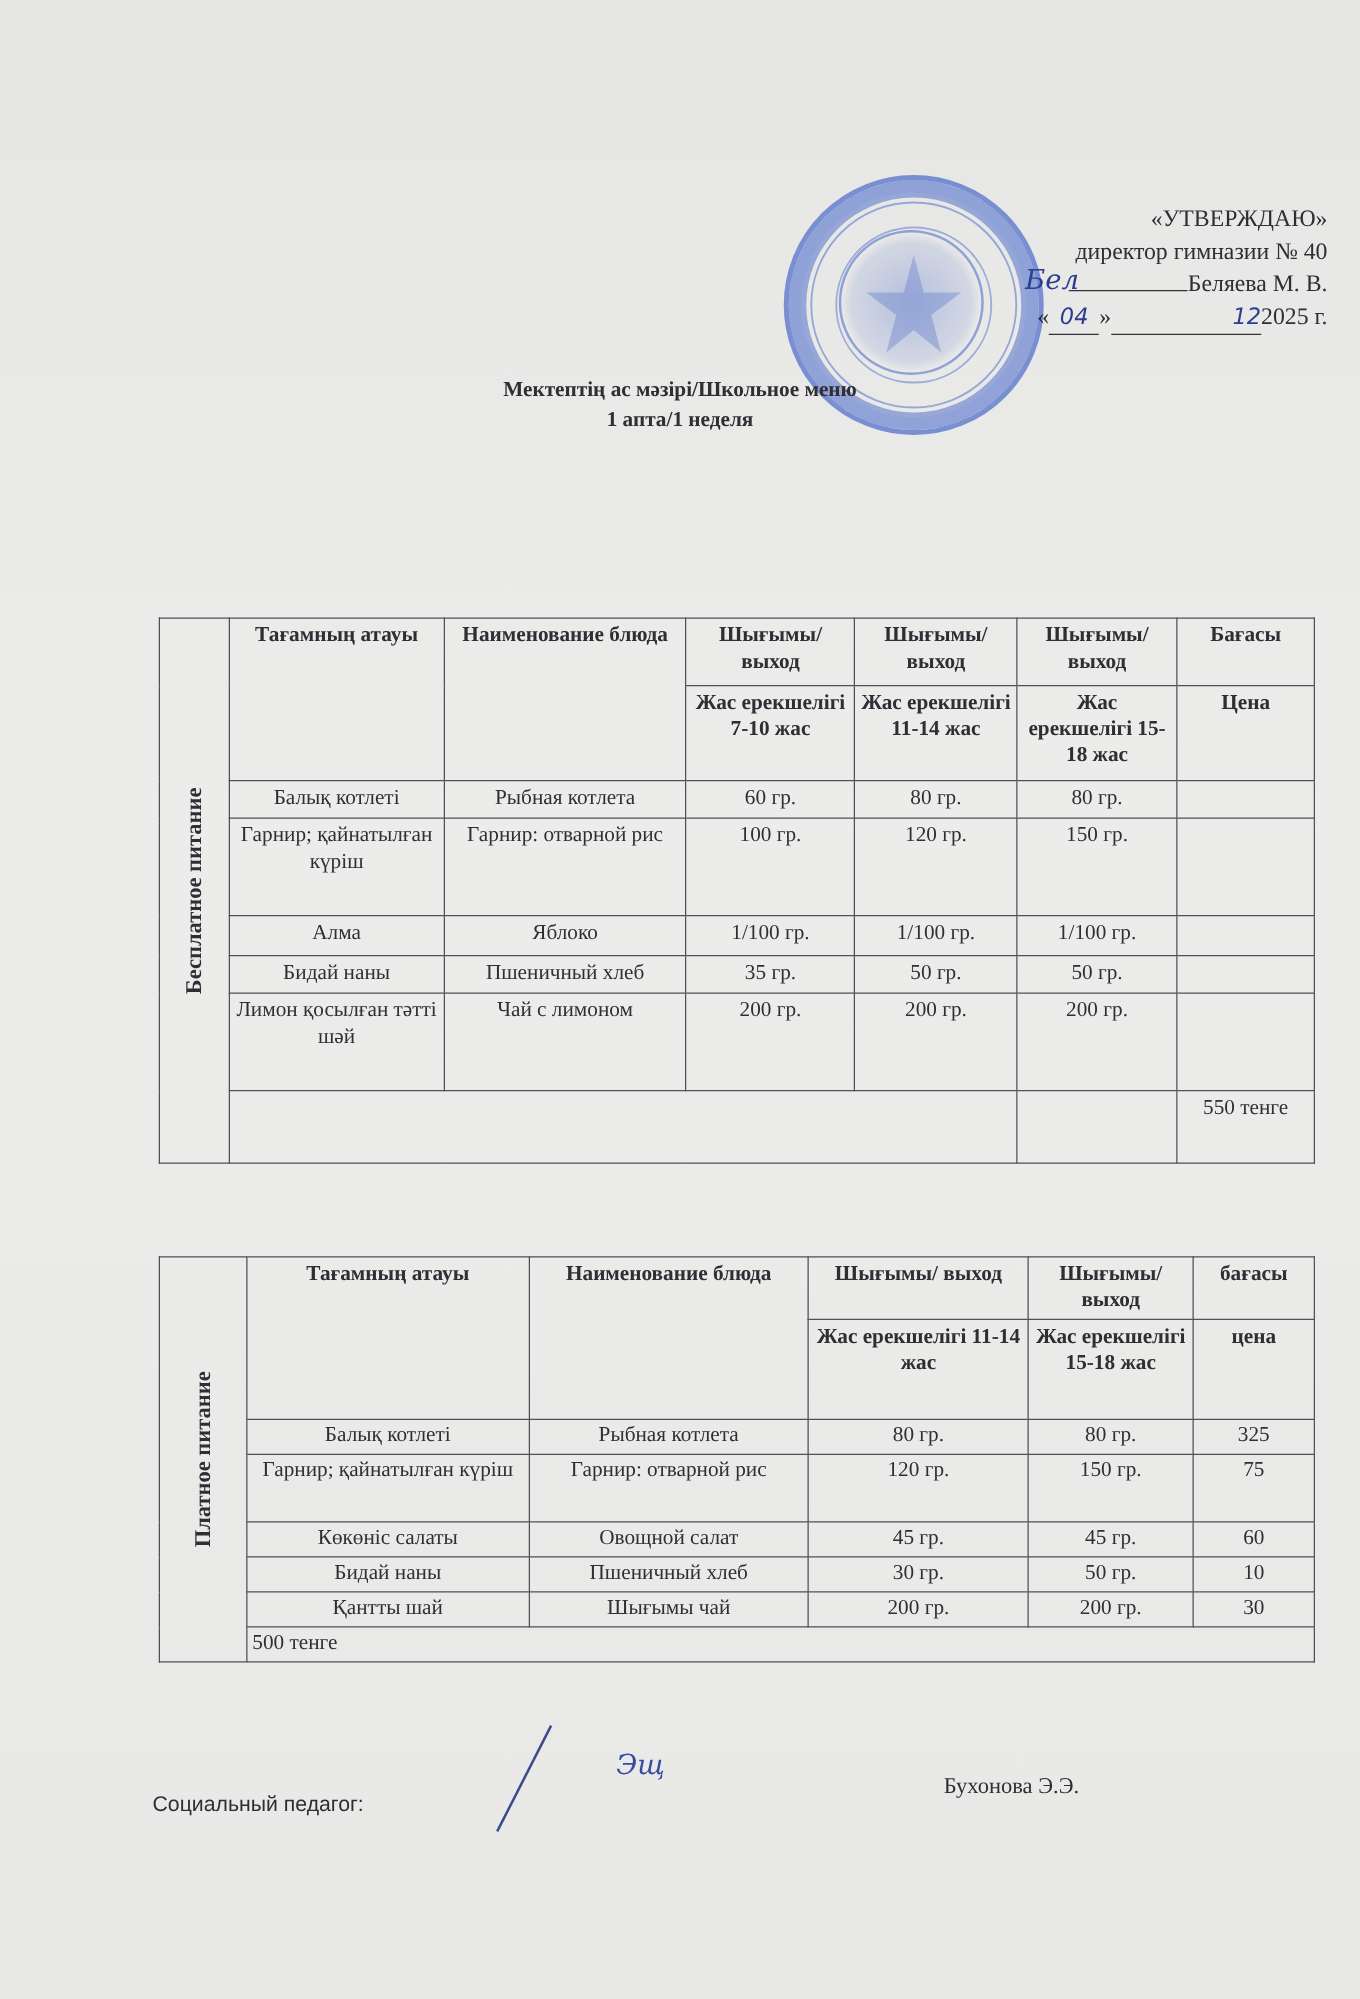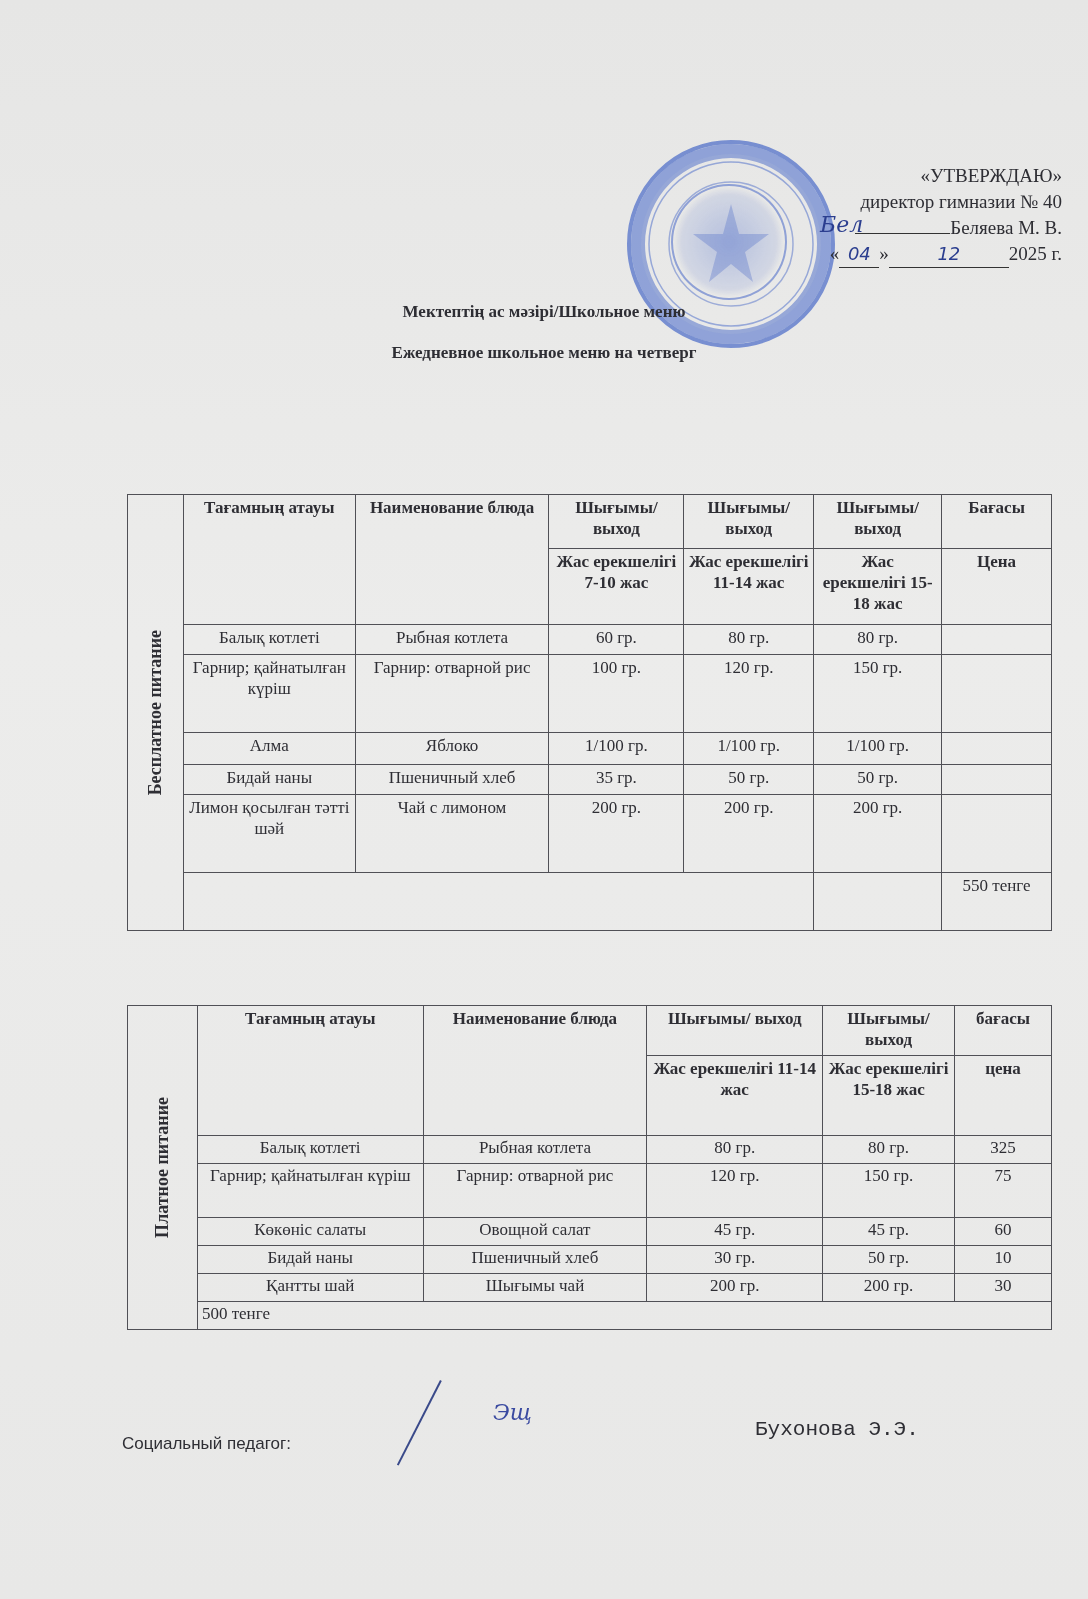--- a/index.html
+++ b/index.html
@@ -66,21 +66,21 @@
       display: block; writing-mode: vertical-rl; transform: rotate(180deg);
       font-weight: bold; font-size: 18px; margin: 0 auto; white-space: nowrap;
     }
     #free { left: 127px; top: 494px; width: 925px; }
     #paid { left: 127px; top: 1005px; width: 925px; }
     .total-cell { text-align: left; }
     #paid td { line-height: 20px; }
 
     
     .footer-role { position: absolute; left: 122px; top: 1434px; font-family: "Liberation Sans", sans-serif; font-size: 17px; }
-    .footer-name { position: absolute; left: 755px; top: 1418px; font-family: Liberation Mono, monospace; font-size: 21px; }
+    .footer-name { position: absolute; left: 755px; top: 1418px; font-family: Liberation Serif, serif; font-size: 18px; }
     .sig-stroke {
       position: absolute; left: 440px; top: 1380px; width: 2px; height: 95px;
       background: #3a4a8a; transform: rotate(27deg); transform-origin: top left;
     }
     .sig-mark { position: absolute; left: 493px; top: 1400px; color: #3a4aa0; font-style: italic; font-size: 22px; font-family: "DejaVu Serif", serif; }
     .dir-sig { position: absolute; left: 820px; top: 212px; color: #2b3e8f; font-style: italic; font-size: 22px; font-family: "DejaVu Serif", serif; }
   </style>
 </head>
 <body>
 
@@ -95,28 +95,28 @@
     <div class="inner"></div>
   </div>
 
   <div class="approve">
     <span class="line">«УТВЕРЖДАЮ»</span>
     <span class="line">директор гимназии № 40</span>
     <span class="line">
       <span class="u-line" style="width:95px;"></span><span>Беляева М. В.</span>
     </span>
     <span class="line">
-      <span>«</span><span class="u-line hand" style="width:40px;text-align:center;">04</span><span>»</span><span class="u-line hand" style="width:120px;text-align:center;">12</span><span>2025 г.</span>
+      <span>«</span><span class="u-line hand" style="width:40px;text-align:center;">04</span><span>»</span><span class="u-line hand" style="width:120px;">12</span><span>2025 г.</span>
     </span>
   </div>
   <div class="dir-sig">Бел</div>
 
   <div class="titles">
     <div>Мектептің ас мәзірі/Школьное меню</div>
-    <div class="t-gap">Ежедневное школьное меню на четверг</div>
+    <div>1 апта/1 неделя</div>
   </div>
 
   <table class="menu" id="free">
     <colgroup>
       <col style="width:56px">
         <col style="width:172px">
         <col style="width:194px">
         <col style="width:135px">
         <col style="width:130px">
         <col style="width:128px">

